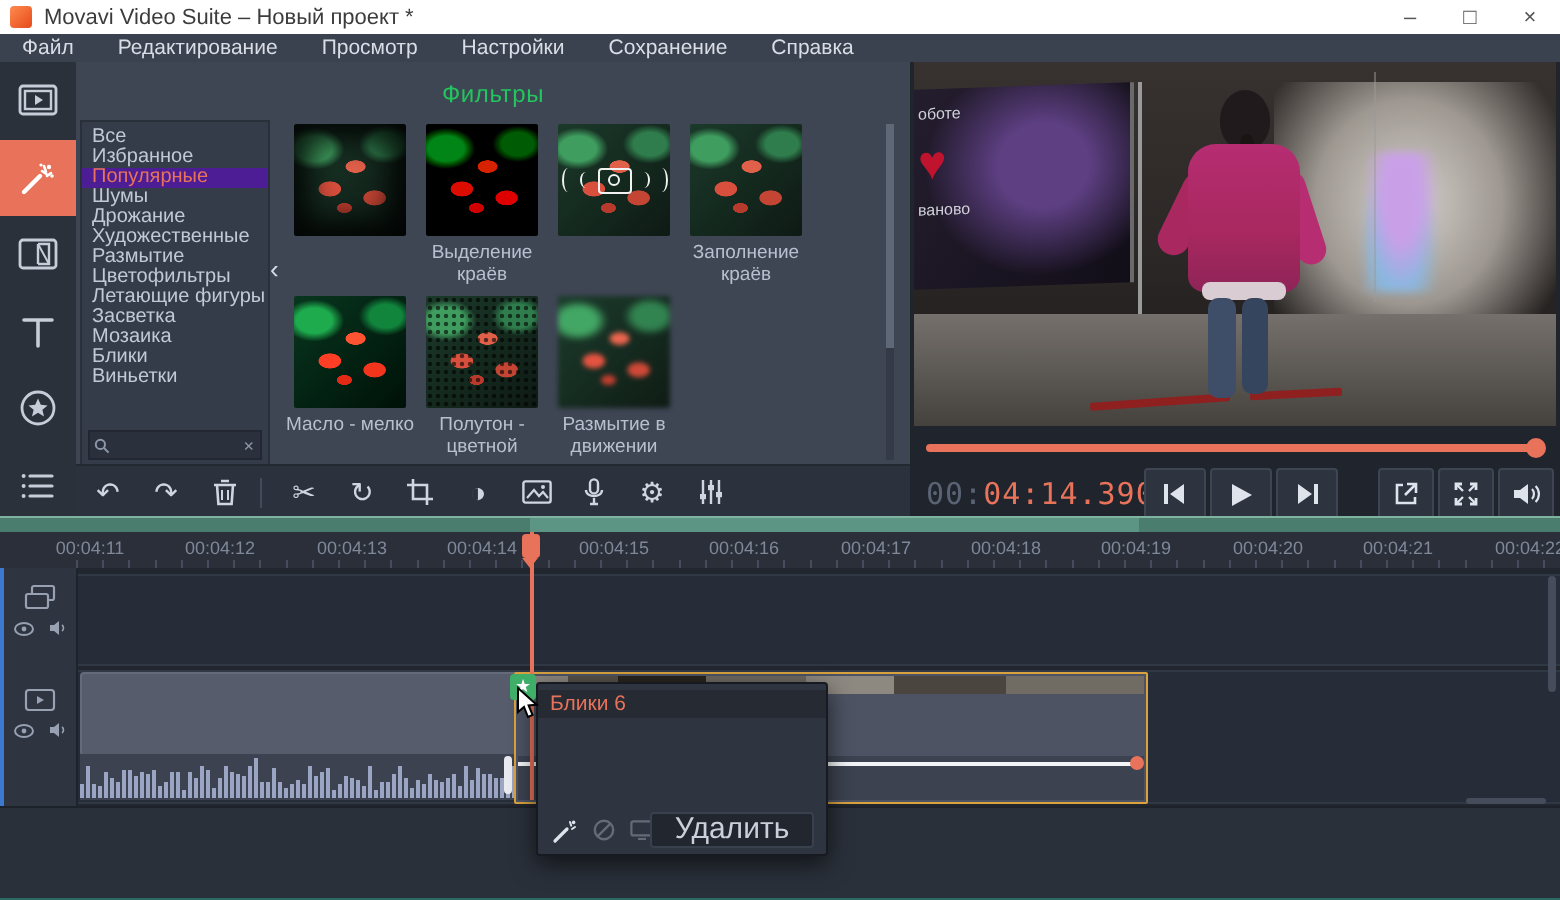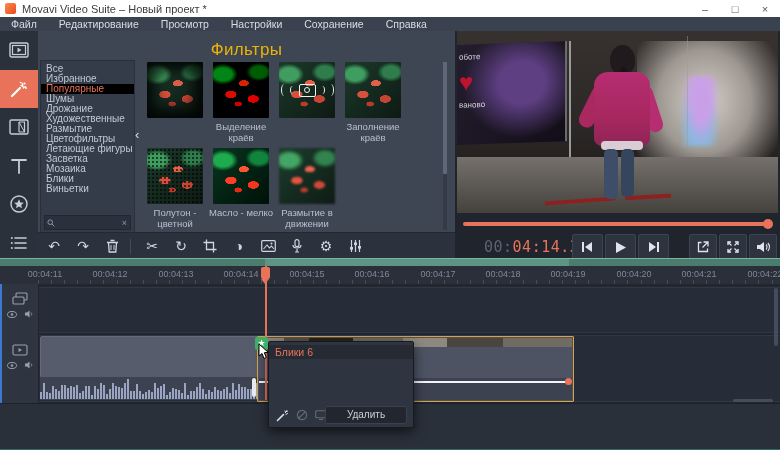--- a/index.html
+++ b/index.html
@@ -22,26 +22,26 @@
 
   
   .sidebar{left:0;top:31px;width:38px;height:231px;background:#2b313b;display:flex;flex-direction:column;}
   .sideitem{flex:1;display:flex;align-items:center;justify-content:center;color:#c6cdd9;}
   .sideitem.active{background:#e8735a;color:#fff;}
   .sideitem svg{display:block;}
 
   
   .filters-panel{left:38px;top:31px;width:417px;height:201px;background:#3e4553;overflow:hidden;}
   .filters-title{position:absolute;left:0;top:9px;width:100%;text-align:center;
-                 font-size:17px;color:#eab308;letter-spacing:.3px;}
+                 font-size:12px;color:#22c55e;letter-spacing:.3px;}
   .catpanel{position:absolute;left:2px;top:29px;width:93px;height:172px;background:#353c49;
             border:1px solid #2a303a;}
   .catlist{position:absolute;left:0;top:3px;width:100%;}
   .catitem{font-size:10px;line-height:10px;color:#c2c9d6;padding:0 0 0 5px;white-space:nowrap;}
-  .catitem.selected{background:#000000;color:#e8735a;}
+  .catitem.selected{background:#4c1d95;color:#e8735a;}
   .searchbox{position:absolute;left:3px;bottom:3px;width:85px;height:13px;background:#2b313c;
              border:1px solid #222731;display:flex;align-items:center;}
   .searchbox input{flex:1;min-width:0;background:transparent;border:none;outline:none;
                    font-size:9px;color:#c2c9d6;padding:0 2px;}
   .collapse-chevron{position:absolute;left:97px;top:98px;font-size:13px;color:#d6dce6;line-height:12px;}
   .fgrid{position:absolute;left:109px;top:31px;display:grid;grid-template-columns:repeat(4,56px);
          grid-auto-rows:82px;column-gap:10px;row-gap:4px;}
   .fcell{width:66px;margin-left:-5px;display:flex;flex-direction:column;align-items:center;}
   .thumb{width:56px;height:56px;border-radius:1px;position:relative;overflow:hidden;
     background:
@@ -112,21 +112,21 @@
           border-radius:8px;transform:rotate(26deg);}
   .p-arm-r{position:absolute;left:50px;top:40px;width:15px;height:48px;background:#b62d72;
           border-radius:8px;transform:rotate(-18deg);}
   .p-shirt{position:absolute;left:8px;top:96px;width:42px;height:9px;background:#d9ccd3;border-radius:4px;}
   .p-leg-l{position:absolute;left:11px;top:104px;width:14px;height:50px;background:#3e4d68;border-radius:5px;}
   .p-leg-r{position:absolute;left:28px;top:104px;width:13px;height:48px;background:#36455e;border-radius:5px;}
   .seekbar{position:absolute;left:8px;top:191px;width:306px;height:4px;background:#e8735a;border-radius:2px;}
   .seekknob{position:absolute;right:-4px;top:-3px;width:10px;height:10px;background:#e8735a;border-radius:50%;}
   .pcontrols{position:absolute;left:0;top:202px;width:325px;height:27px;display:flex;align-items:center;}
   .timecode{margin-left:8px;font-family:"DejaVu Sans Mono",monospace;font-size:15px;letter-spacing:.5px;}
-  .tc-gray{color:#5a6373;margin-left:21px;} .tc-orange{color:#e8735a;}
+  .tc-gray{color:#5a6373;} .tc-orange{color:#e8735a;}
   .pbtn{width:29px;height:24px;background:#2d333f;border:1px solid #3d4553;border-radius:2px;
         display:flex;align-items:center;justify-content:center;color:#dfe4ec;}
   .transport{position:absolute;left:117px;top:203px;display:flex;gap:2px;}
   .rightctrl{position:absolute;right:3px;top:203px;display:flex;gap:2px;}
 
   
   .overview{left:0;top:258px;width:780px;height:8px;border-top:1px solid #7fb3a0;
      background:linear-gradient(90deg, #4a7d6e 0 34%, #5c9583 34% 73%, #4a7d6e 73% 100%),
                 linear-gradient(180deg,#5a8f7f,#3f6b5f);}
   .ruler{left:0;top:266px;width:780px;height:18px;background:#2a2f3a;border-bottom:1px solid #1f242c;}
@@ -166,21 +166,21 @@
 
   
   .popup{left:268px;top:341px;width:144px;height:85px;background:#2f3540;border:1px solid #171b21;
          border-radius:2px;box-shadow:0 4px 12px rgba(0,0,0,.6);z-index:10;}
   .popup-row{height:14px;line-height:14px;font-size:10.5px;padding-left:6px;color:#aeb6c4;margin-top:2px;}
   .popup-row.sel{background:#252a33;color:#e8735a;margin-top:3px;}
   .popup-footer{position:absolute;left:0;bottom:3px;width:100%;height:18px;display:flex;align-items:center;}
   .pf-icon{margin-left:7px;display:flex;align-items:center;}
   .dim{opacity:.35;}
   .delete-btn{position:absolute;right:6px;bottom:0;width:80px;height:16px;background:#22262e;
-      border:1px solid #3a414e;border-radius:2px;color:#c9d0da;font-size:10px;text-align:center;
+      border:1px solid #3a414e;border-radius:2px;color:#c9d0da;font-size:15px;text-align:center;
       line-height:16px;}
   .starbadge{left:255px;top:337px;width:13px;height:13px;background:#3fae68;border-radius:2px;z-index:11;
       color:#fff;font-size:9px;text-align:center;line-height:13px;}
   .cursor{left:258px;top:343px;z-index:12;}
 
   
   .statusbar{left:0;top:403px;width:780px;height:47px;background:#2a303a;border-top:1px solid #1d222a;}
   .bottomedge{position:absolute;left:0;bottom:0;width:780px;height:2px;background:#2d6a63;}
   svg{display:block;}
 </style>
@@ -314,26 +314,26 @@
             <div class="cam-arc r" style="height:8px;"></div>
               <div class="cam-arc r"></div>
           </div>
         </div>
       </div>
       <div class="fcell">
         <div class="thumb"></div>
         <div class="flabel">Заполнение краёв</div>
       </div>
       <div class="fcell">
+        <div class="thumb oil"></div>
+        <div class="flabel">Масло - мелко</div>
+      </div>
+      <div class="fcell">
         <div class="thumb halftone"></div>
         <div class="flabel">Полутон - цветной</div>
-      </div>
-      <div class="fcell">
-        <div class="thumb oil"></div>
-        <div class="flabel">Масло - мелко</div>
       </div>
       <div class="fcell">
         <div class="thumb motion"></div>
         <div class="flabel">Размытие в движении</div>
       </div>
     </div>
 
     <div class="gridscroll">
         <div class="gthumb"></div>
       </div>

